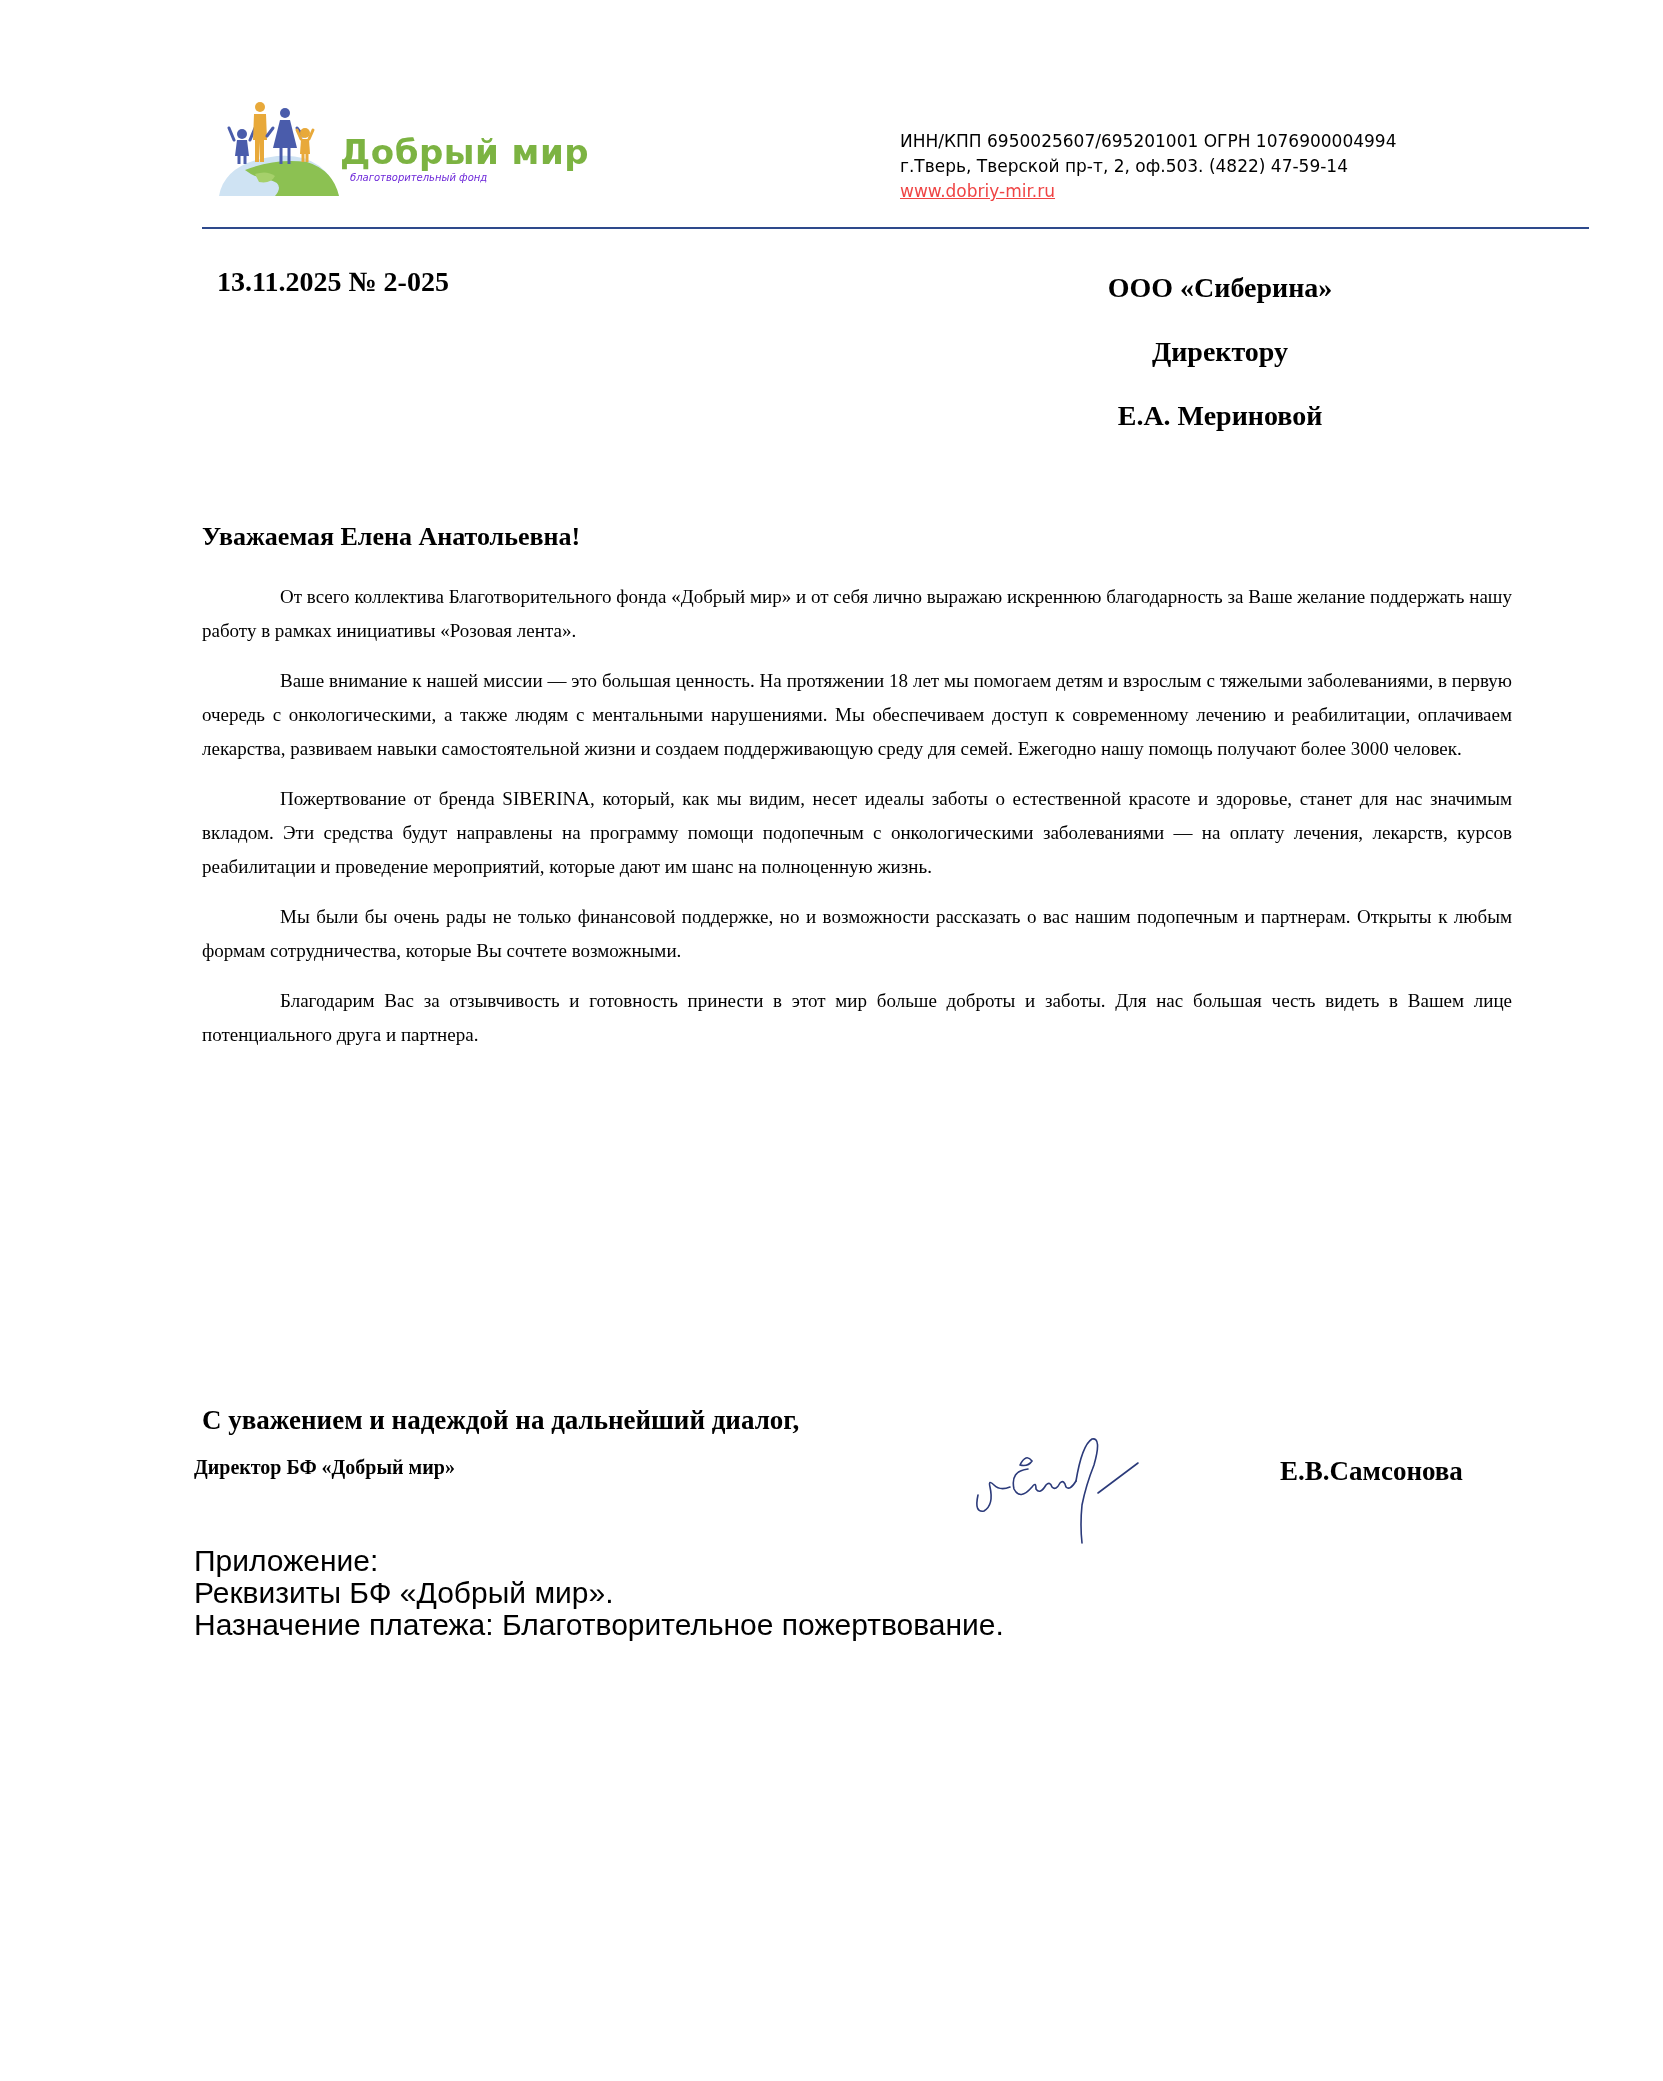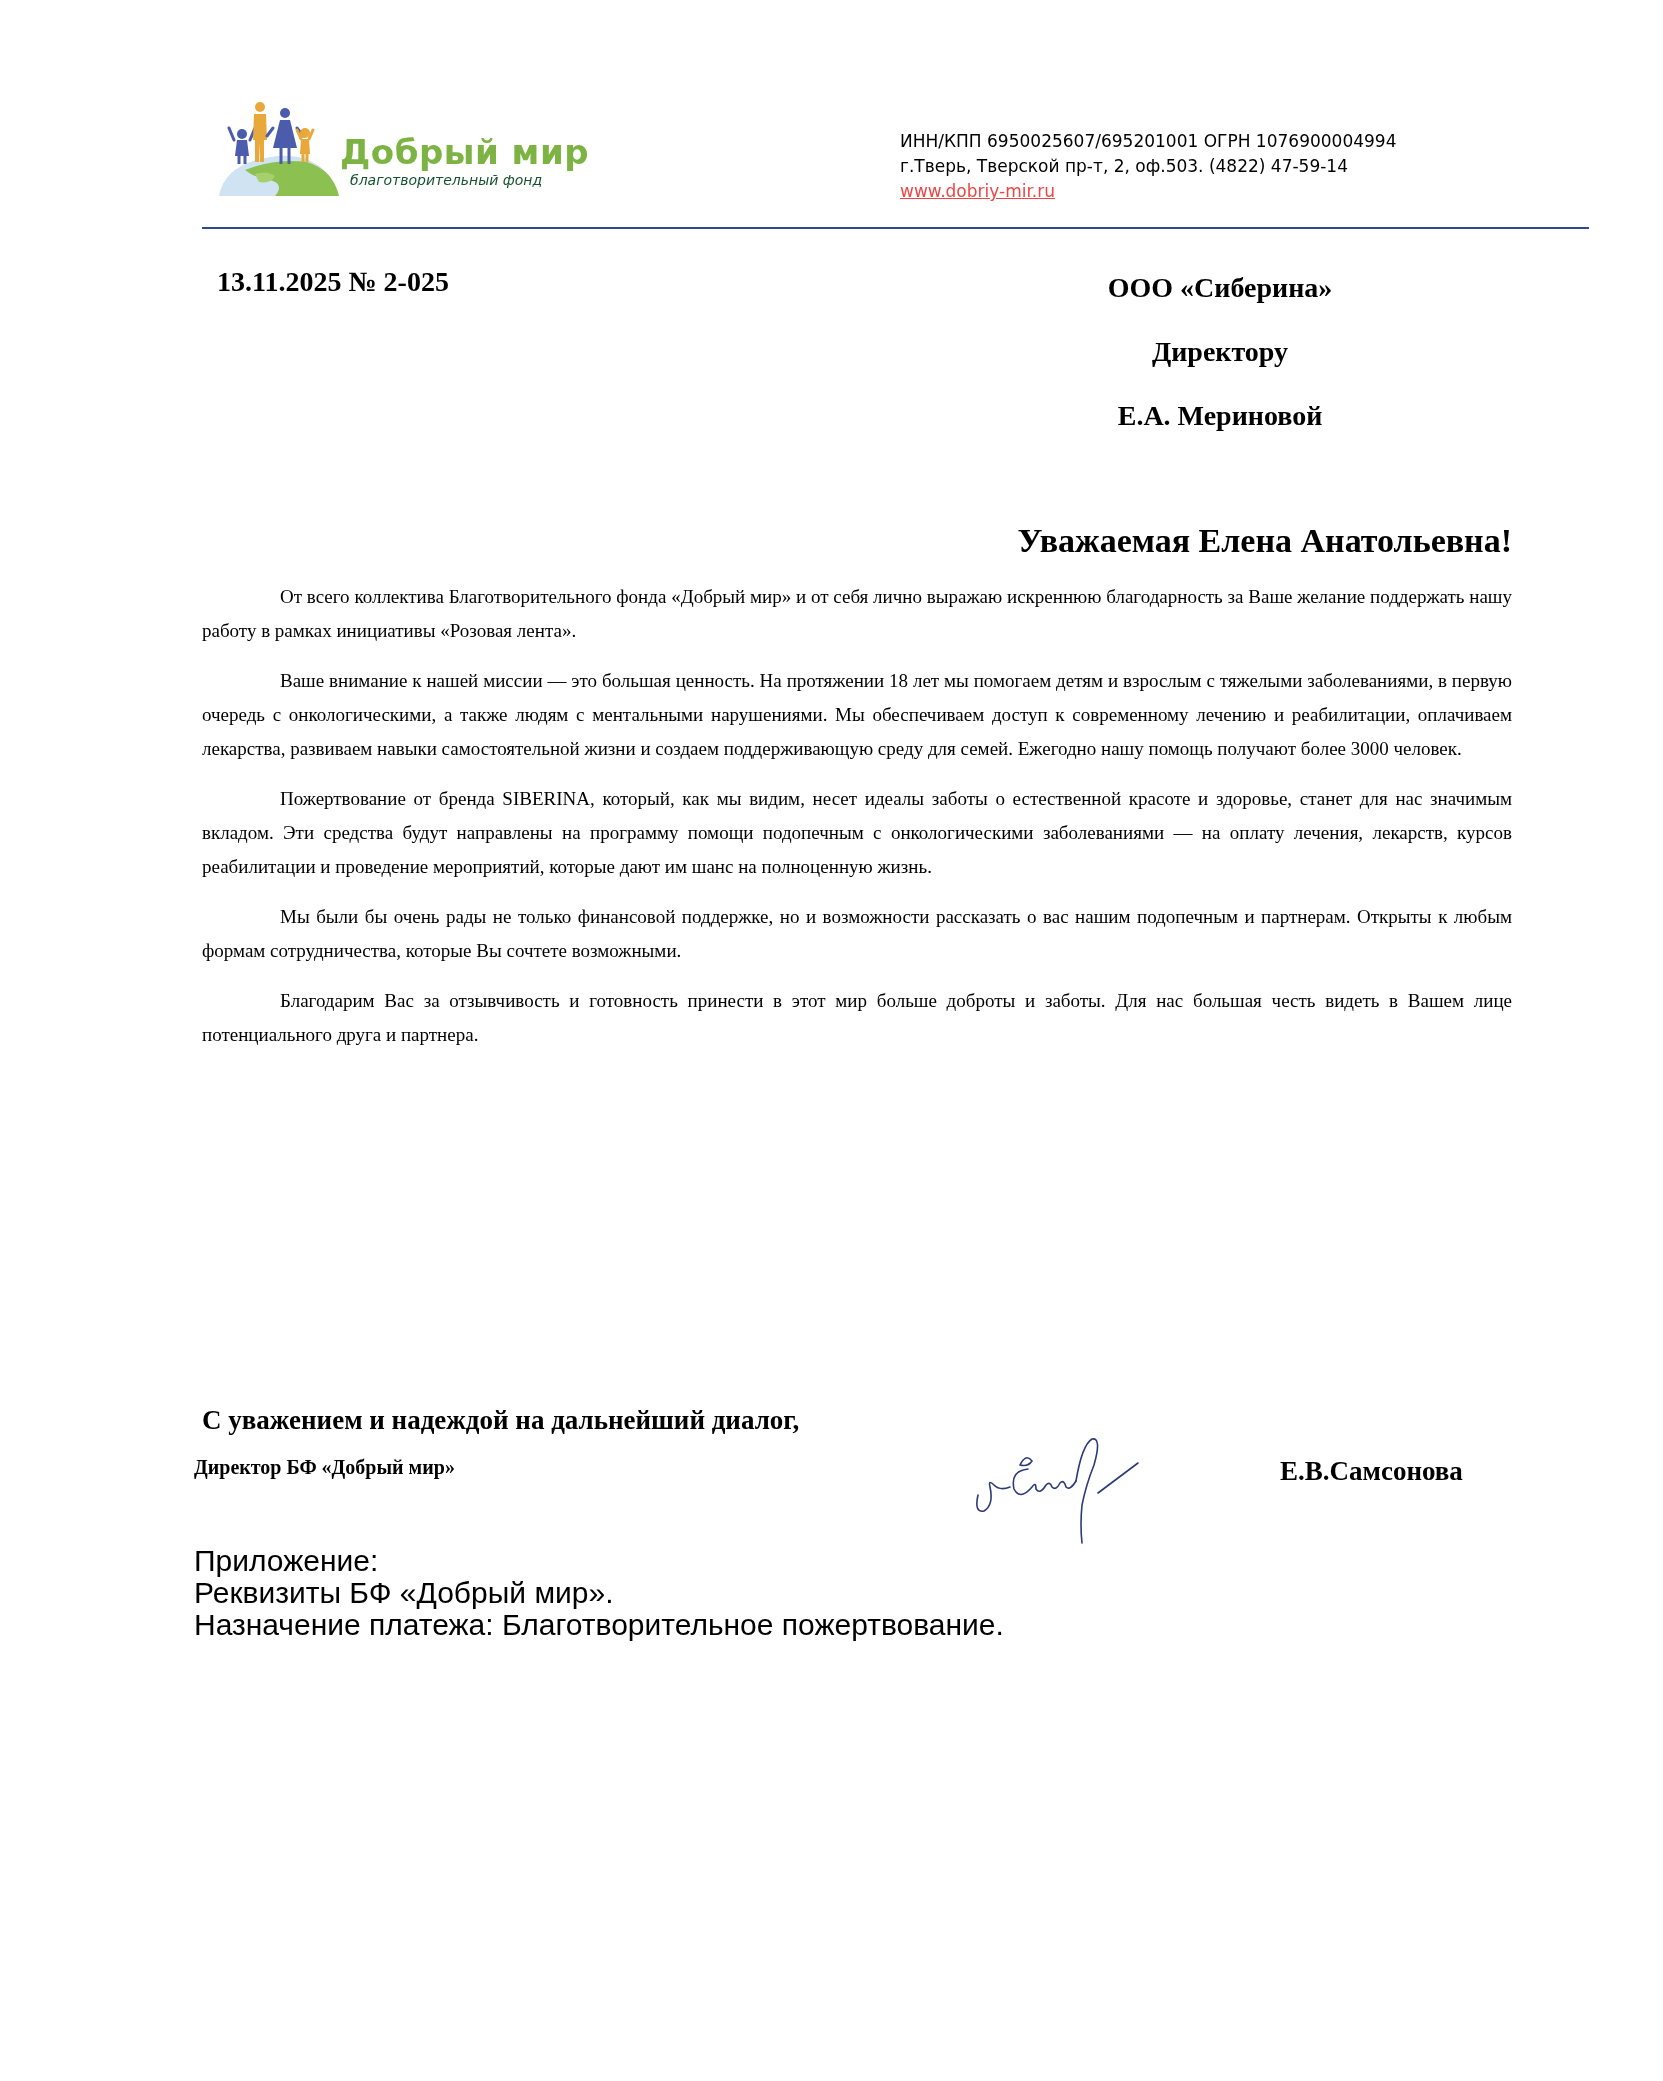--- a/index.html
+++ b/index.html
@@ -4,32 +4,32 @@
 <style>
   html, body { margin:0; padding:0; background:#ffffff; }
   body { width:1663px; height:2081px; position:relative; overflow:hidden; color:#000; }
   .abs { position:absolute; }
   .serif { font-family: "Liberation Serif", "DejaVu Serif", serif; text-align: right; }
   .sans { font-family: "Liberation Sans", "DejaVu Sans", sans-serif; }
 
   
   .logo { left:215px; top:100px; width:370px; height:100px; }
   .logo-title { left:340px; top:132px; font-family:"DejaVu Sans", sans-serif; font-weight:bold; font-size:34px; color:#7cb342; letter-spacing:0.5px; white-space:nowrap; }
-  .logo-sub { left:350px; top:172px; font-family:"DejaVu Sans", sans-serif; font-style:italic; font-size:14px; color:#14532d; white-space:nowrap; }
+  .logo-sub { left:350px; top:172px; font-family:"DejaVu Sans", sans-serif; font-style:italic; font-size:10px; color:#6d28d9; white-space:nowrap; }
   .requisites { left:900px; top:129px; width:650px; text-align:left; font-family:"DejaVu Sans", sans-serif; font-size:17px; line-height:25px; color:#000; }
   .requisites a { color:#ef4444; text-decoration:underline; }
   .rule { left:202px; top:227px; width:1387px; height:2px; background:#2e4a8c; }
 
   
   .date { left:217px; top:266px; font-size:28px; font-weight:bold; white-space:nowrap; }
   .recipient { left:1000px; top:268px; width:440px; text-align:center; font-size:28px; font-weight:bold; }
   .recipient div { height:64px; line-height:40px; }
 
   
-  .salutation { left:202px; top:522px; width:1310px; text-align:right; font-size:34px; font-weight:bold; }
+  .salutation { left:202px; top:522px; width:1310px; text-align:left; font-size:26px; font-weight:bold; }
   .body-text { left:202px; top:580px; width:1310px; font-size:19px; line-height:34px; text-align:justify; }
   .body-text p { margin:0 0 16px 0; text-indent:78px; }
 
   
   .closing1 { left:202px; top:1405px; font-size:27px; font-weight:bold; white-space:nowrap; }
   .closing2 { left:194px; top:1456px; font-size:20px; font-weight:bold; white-space:nowrap; }
   .signer { left:1280px; top:1456px; font-size:27px; font-weight:bold; white-space:nowrap; }
   .signature { left:970px; top:1425px; width:220px; height:120px; }
 
   

